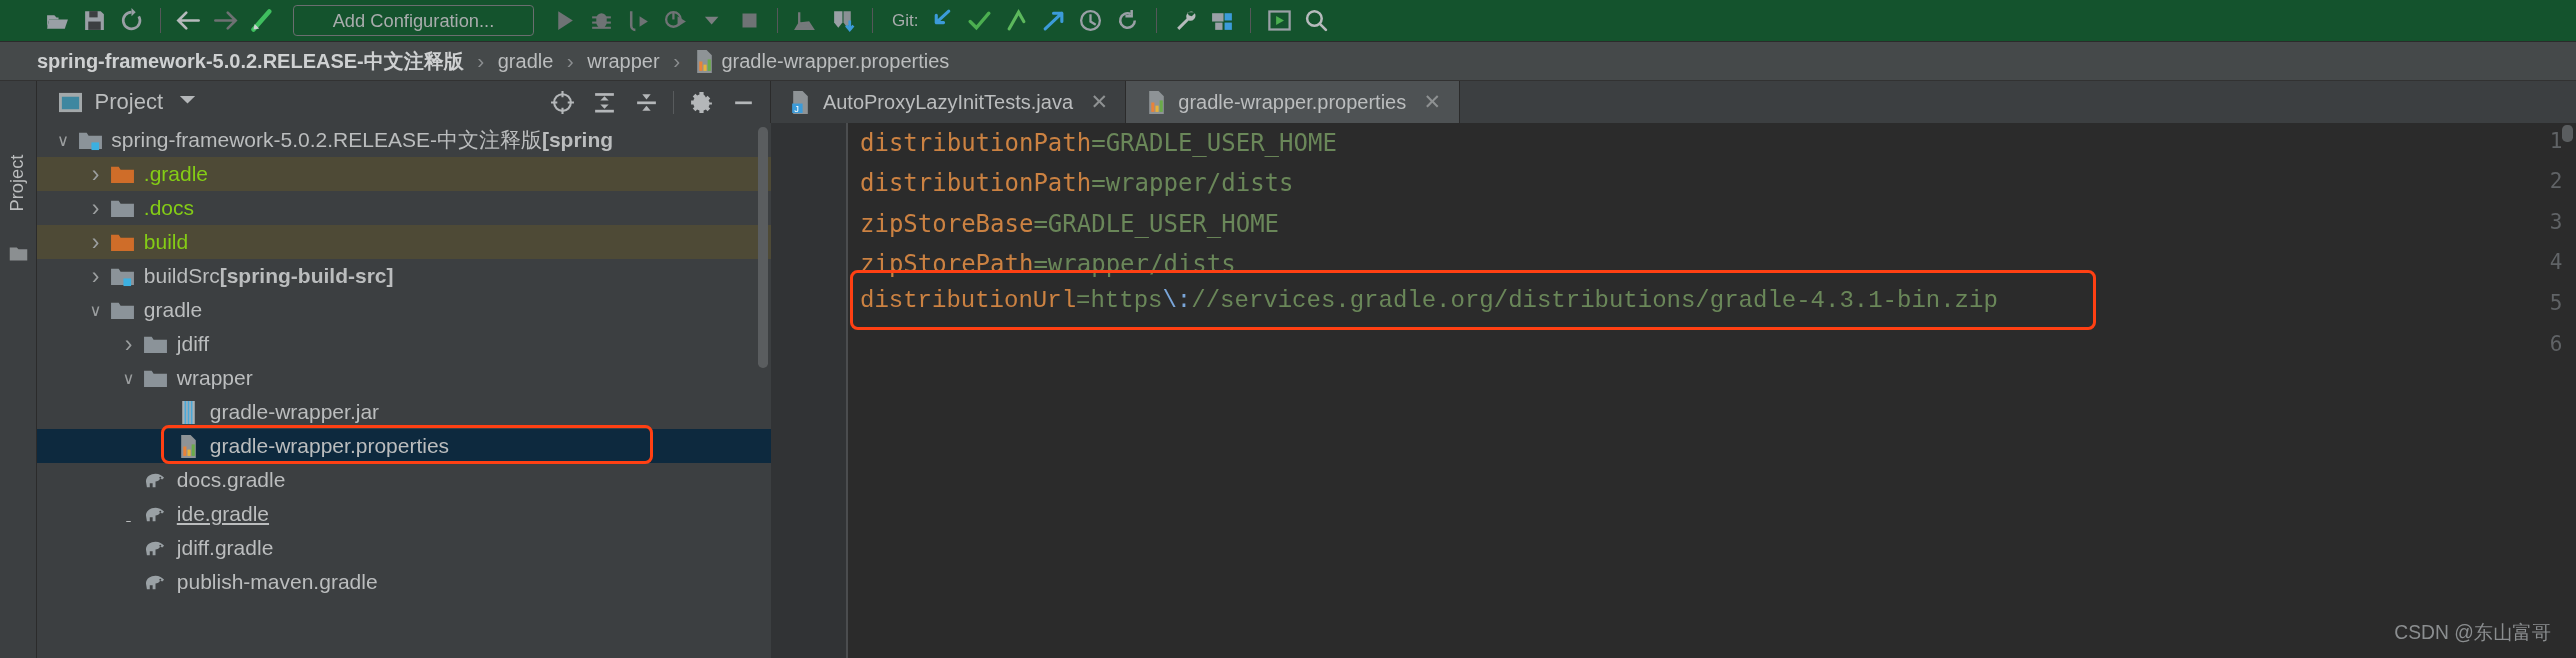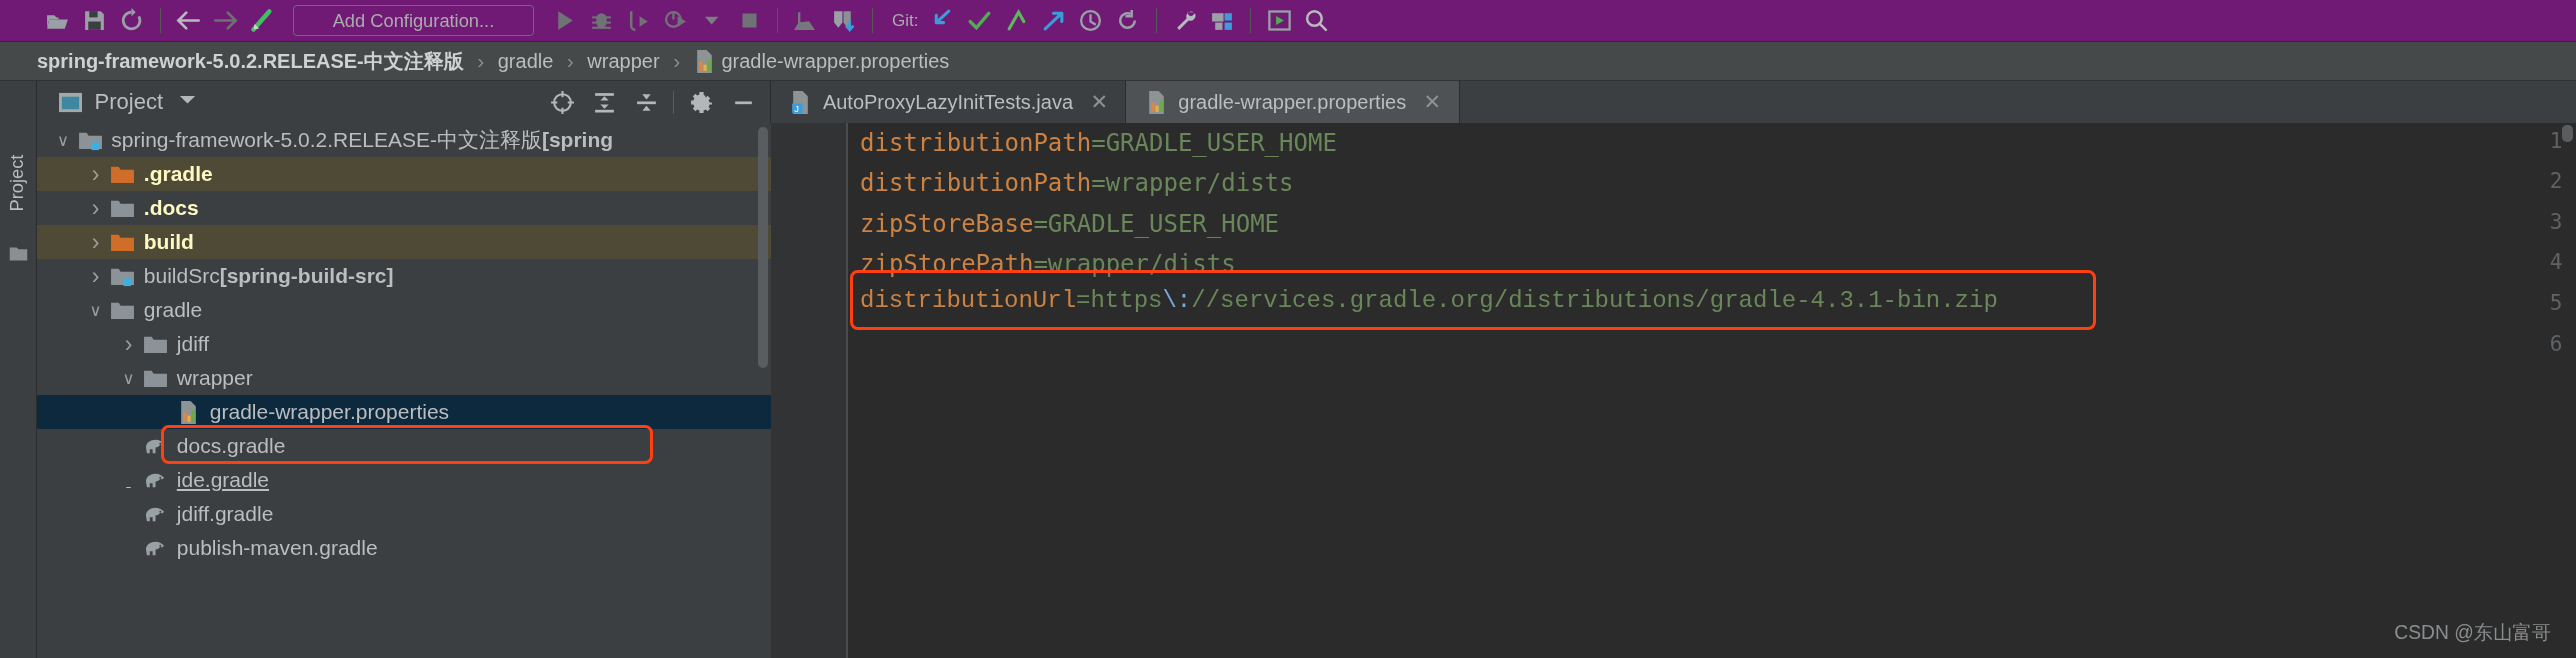--- a/index.html
+++ b/index.html
@@ -7,21 +7,21 @@
     width: 2576px; height: 658px;
     background: #3c3f41;
     font-family: "Liberation Sans", sans-serif;
     overflow: hidden;
   }
   body { position: relative; }
 
   
   .toolbar {
     position: absolute; left: 0; top: 0; width: 2576px; height: 42px;
-    background: #701a75;
+    background: #14532d;
     display: flex; align-items: center;
     padding-left: 39px;
     border-bottom: 1px solid #2b2b2b;
   }
   .tb-icon {
     width: 37px; height: 37px;
     display: flex; align-items: center; justify-content: center;
     flex: 0 0 auto;
   }
   .tb-sep { width: 1px; height: 25px; background: #555759; margin: 0 9.7px; flex: 0 0 auto; }
@@ -82,21 +82,21 @@
   .row {
     height: 34px; display: flex; align-items: center;
     color: #bbbdbe; font-size: 21px; white-space: nowrap;
     position: relative;
   }
   .row.hl-olive { background: #4e4a36; }
   .row.hl-sel   { background: #0d293e; }
   .arrow { width: 25px; text-align: center; color: #9b9e9f; font-size: 16.4px; flex: 0 0 auto; }
   .arrow.none { color: transparent; }
   .ico { width: 29px; display: flex; align-items: center; justify-content: center; flex: 0 0 auto; margin-right: 6.8px; }
-  .lbl-yellow { color: #fef9c3; font-weight: bold; }
+  .lbl-yellow { color: #84cc16; }
   .lbl-b { font-weight: bold; }
   .redbox-tree {
     position: absolute; border: 3.9px solid #ff4013; border-radius: 7.7px;
     pointer-events: none;
   }
 
   
   .psb {
     position: absolute; right: 1.9px; top: 46px; width: 10.6px; height: 512px;
     background: transparent;
@@ -465,20 +465,30 @@
       </div>
       <div class="row" style="padding-left: 79px;">
         <span class="arrow">∨</span>
         <span class="ico">
           <svg width="25" height="21" viewBox="0 0 26 22">
             <path d="M1 3h8l2 3h14v14H1z" fill="#8b9399"></path>
           </svg>
         </span>
         <span>wrapper</span>
       </div>
+      <div class="row" style="padding-left: 112px;">
+        <span class="arrow none">&nbsp;</span>
+        <span class="ico">
+          <svg width="21" height="23" viewBox="0 0 20 22">
+            <path d="M4 0h12v22H4z" fill="#a8b0b5"></path>
+            <path d="M7 0v22M10 0v22M13 0v22" stroke="#4aa8d8" stroke-width="1.6"></path>
+          </svg>
+        </span>
+        <span>gradle-wrapper.jar</span>
+      </div>
       <div class="row hl-sel" style="padding-left: 112px;">
         <span class="arrow none">&nbsp;</span>
         <span class="ico">
           <svg width="21" height="23" viewBox="0 0 20 22">
             <path d="M3 0h9l5 5v17H3z" fill="#8e9396"></path>
             <rect x="5" y="11" width="3" height="9" fill="#e8833a"></rect>
             <rect x="9" y="14" width="3" height="6" fill="#e8b23a"></rect>
             <rect x="13" y="9" width="3" height="11" fill="#6aaa4a"></rect>
           </svg>
         </span>

